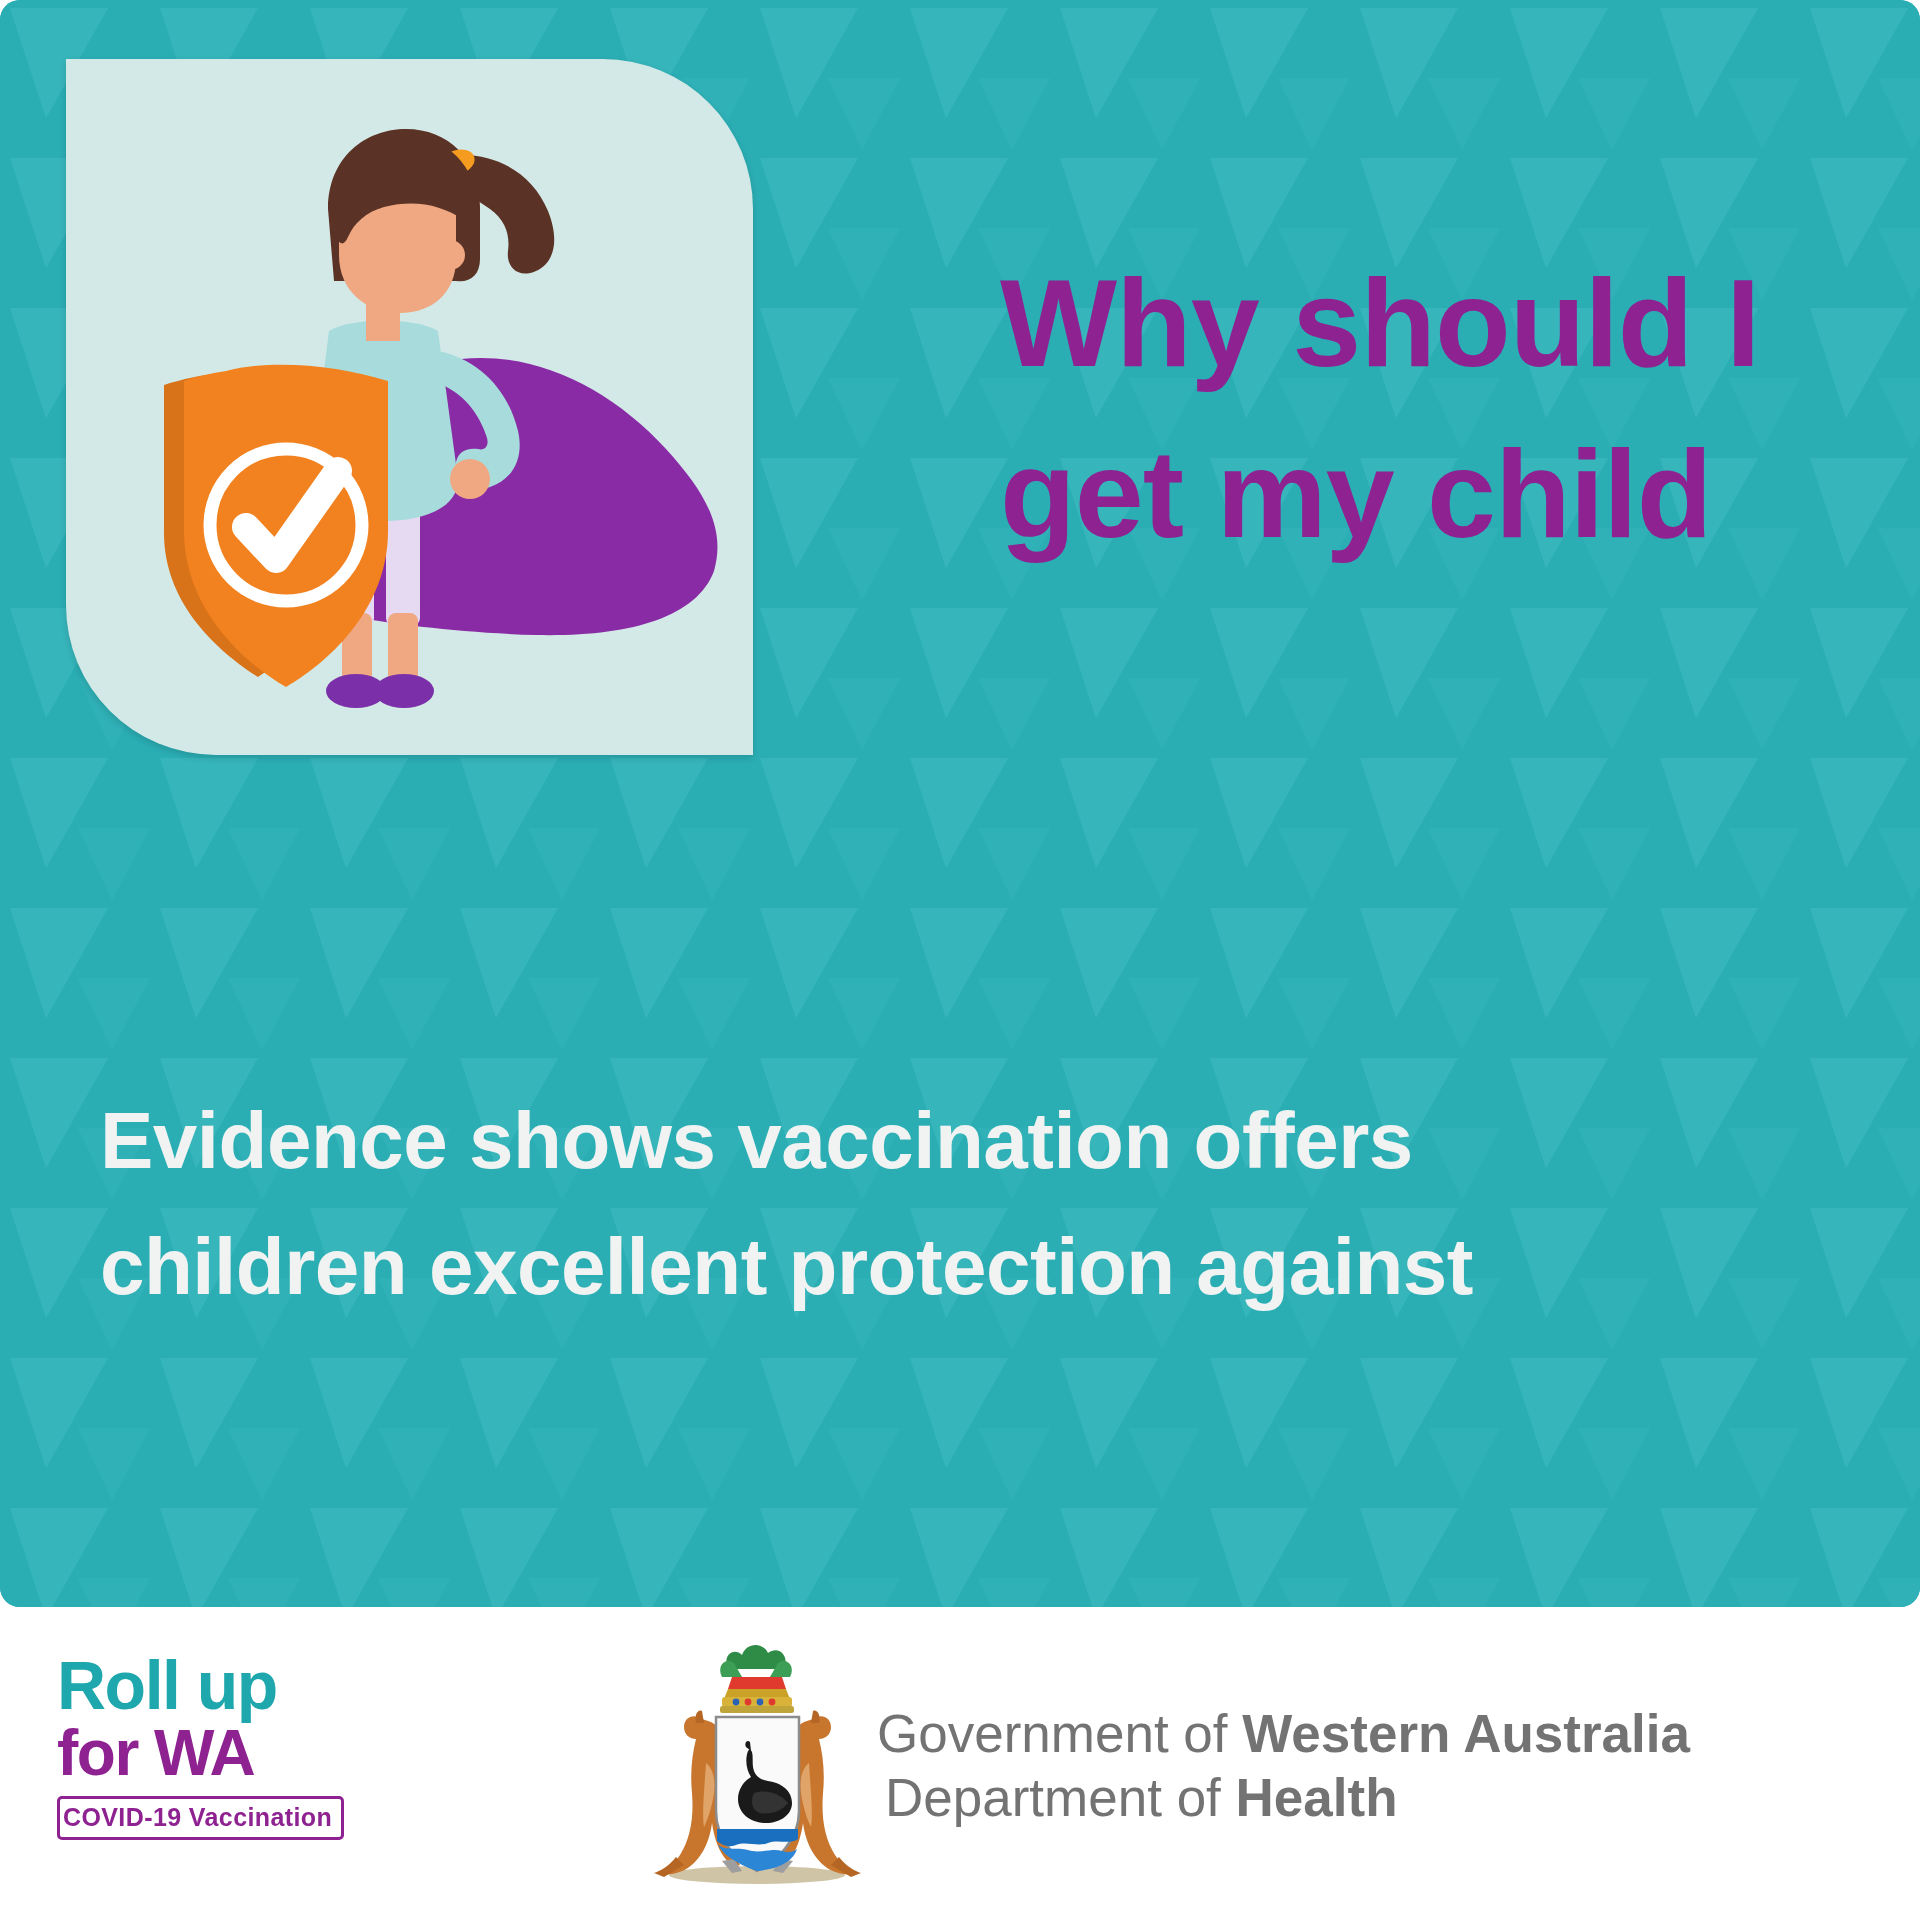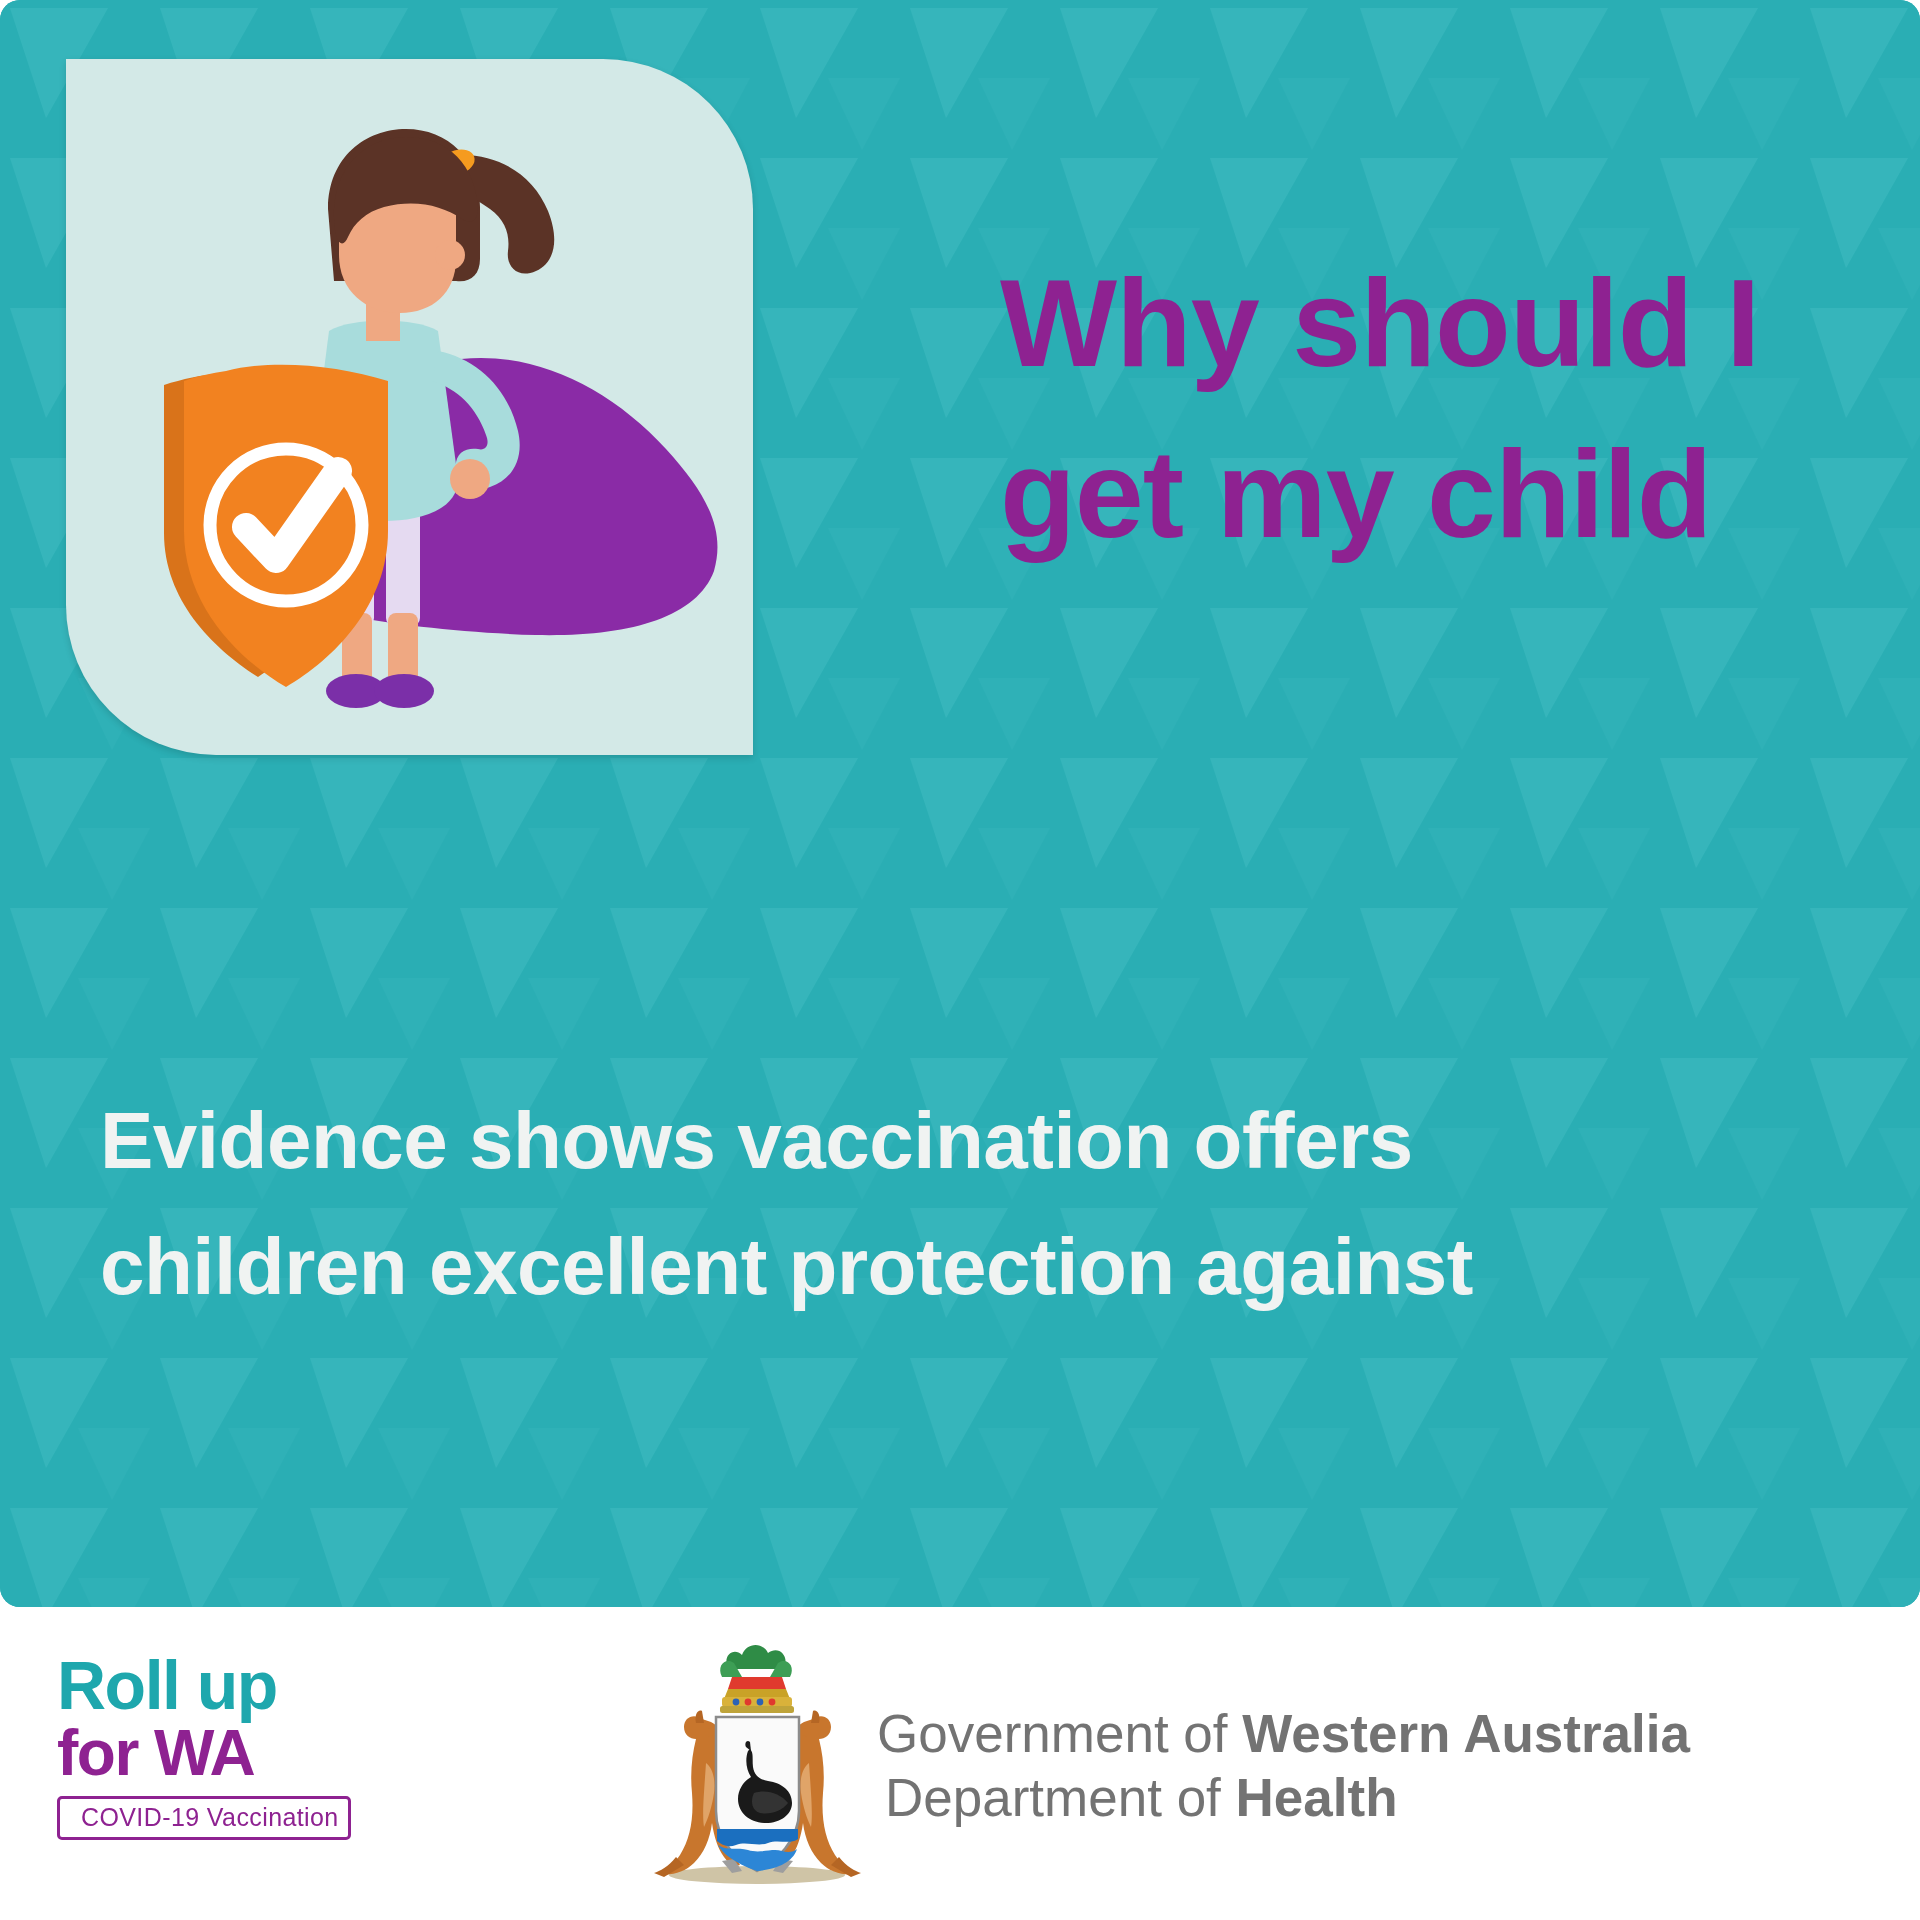--- a/index.html
+++ b/index.html
@@ -88,23 +88,23 @@
     color:#8E2291;
     font-size:64px; font-weight:700;
     line-height:1.02; letter-spacing:-1.5px;
     margin-top:2px;
   }
   .rollup-badge {
     margin-top:10px;
     display:inline-block;
     border:3px solid #8E2291;
     border-radius:5px;
-    padding:4px 9px 5px 21px;
+    padding:4px 9px 5px 3px;
     color:#8E2291;
-    font-size:25px; font-weight:400;
+    font-size:25px; font-weight:700;
     letter-spacing:0.4px;
     white-space:nowrap;
   }
 
   
   .coa { position:absolute; left:650px; top:26px; width:215px; height:262px; }
 
   
   .govtext {
     position:absolute; left:877px; top:95px;

